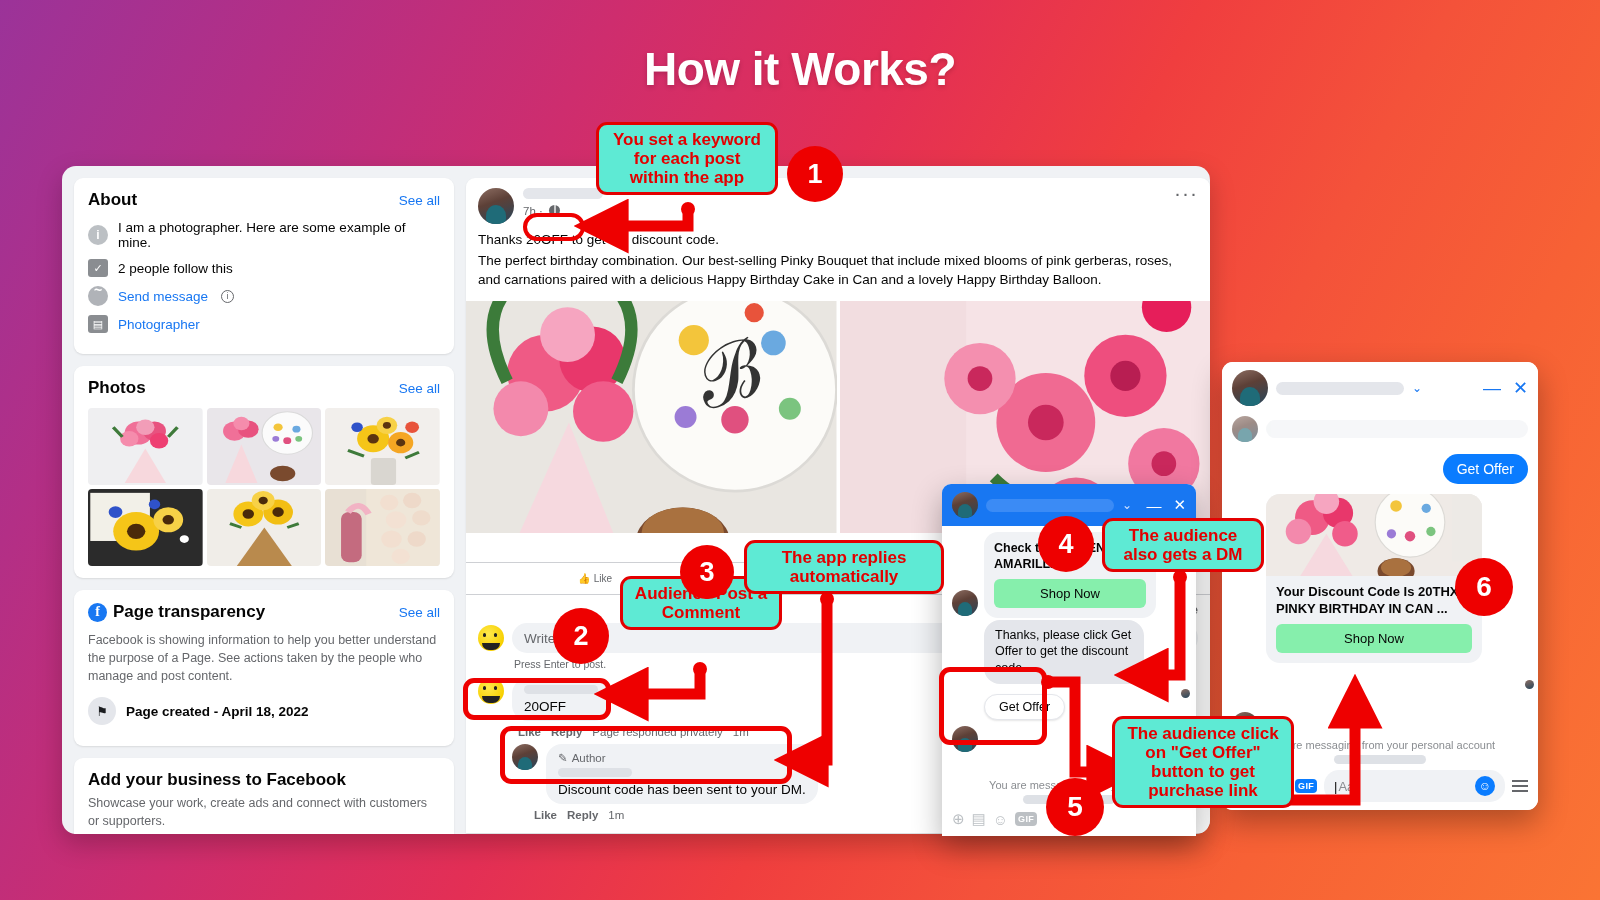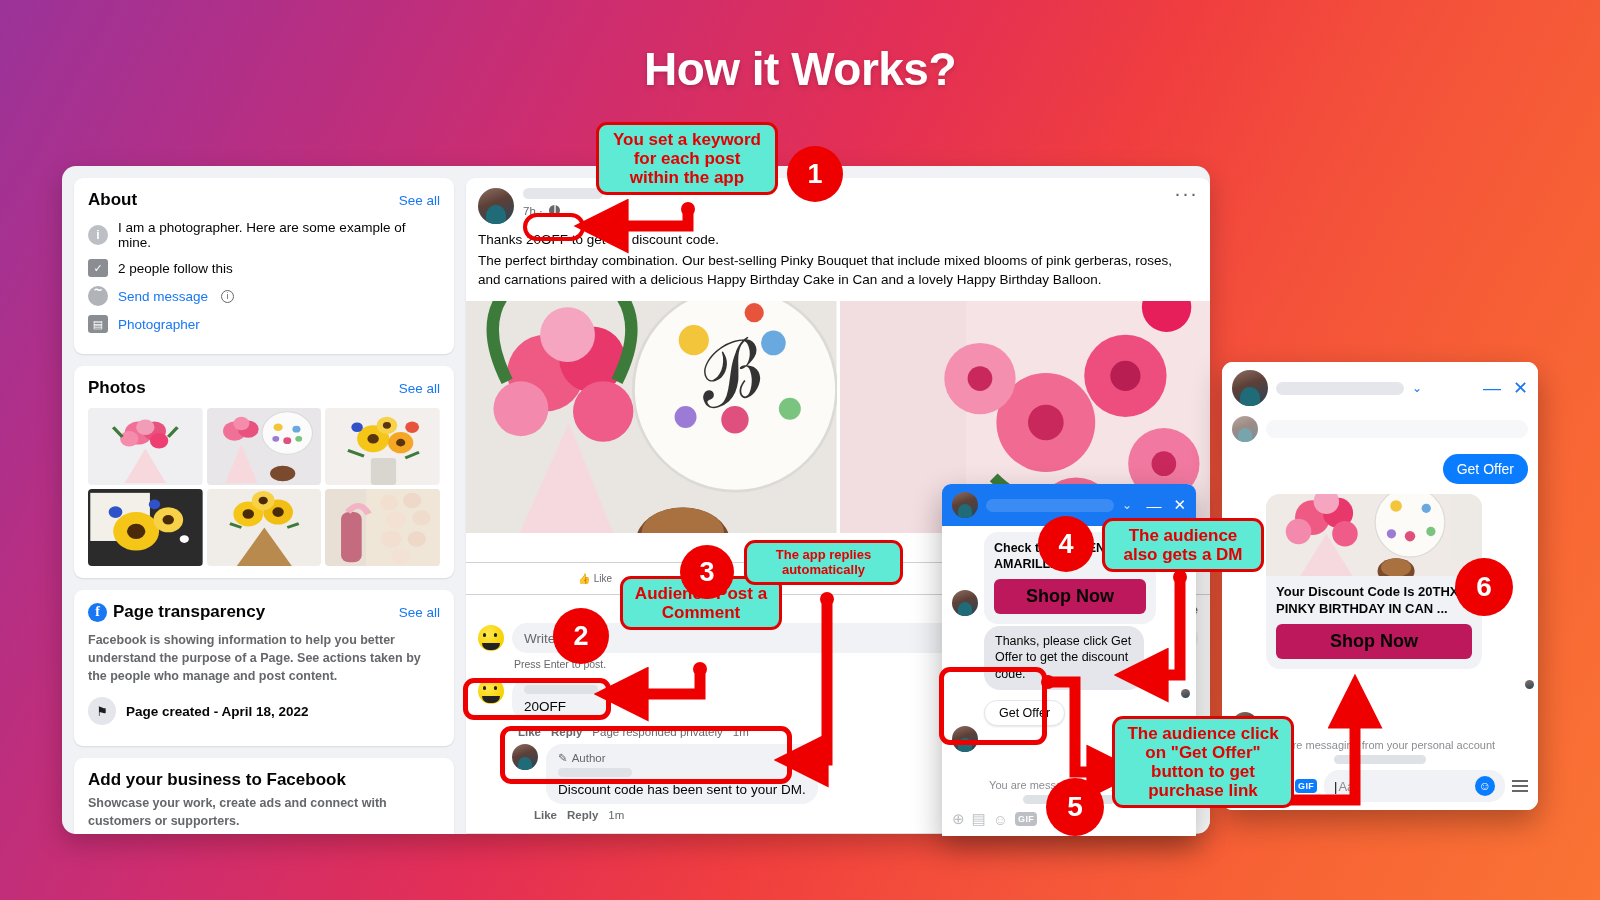--- a/index.html
+++ b/index.html
@@ -85,21 +85,21 @@
   
   .photo-grid { display: grid; grid-template-columns: repeat(3, 1fr); gap: 4px; }
   .photo { height: 77px; border-radius: 4px; overflow: hidden; position: relative; }
 
   .fb-logo {
     width: 19px; height: 19px; border-radius: 50%;
     background: #1877F2; color: #fff; font-weight: bold;
     font-size: 14px; display: flex; align-items: center; justify-content: center;
     font-family: "Liberation Serif", serif; margin-right: 6px;
   }
-  .body-txt { font-size: 12.5px; color: #65676B; line-height: 1.42; font-weight: bold; }
+  .body-txt { font-size: 12.5px; color: #65676B; line-height: 1.42; }
   .flag-icon {
     width: 28px; height: 28px; border-radius: 50%; background: #E4E6EB;
     flex: none; display: flex; align-items: center; justify-content: center;
     font-size: 13px; color: #1c1e21;
   }
 
   
   .post {
     background: #fff; border-radius: 9px 9px 0 0;
     box-shadow: 0 1px 2px rgba(0,0,0,.10);
@@ -200,22 +200,22 @@
   .head-blur { height: 13px; border-radius: 7px; flex: 1; max-width: 128px; }
   .head-blur.on-blue { background: #3b8bf5; }
   .head-blur.on-white { background: #E4E6EB; }
   .chev { font-size: 12px; }
   .mw-ctrls { margin-left: auto; display: flex; gap: 12px; align-items: center; }
   .mw-body { padding: 6px 10px; position: relative; }
 
   .card-msg { background: #F0F2F5; border-radius: 14px; overflow: hidden; width: 172px; }
   .card-text { font-size: 12.5px; font-weight: bold; color: #050505; padding: 8px 10px 6px; line-height:1.3; }
   .card-btn {
-    background: #be185d; margin: 0 10px 10px; border-radius: 6px; text-align: center;
-    padding: 7px 0; font-size: 18px; font-weight: bold; color: #050505; cursor: pointer;
+    background: #86efac; margin: 0 10px 10px; border-radius: 6px; text-align: center;
+    padding: 7px 0; font-size: 13px; font-weight: normal; color: #050505; cursor: pointer;
   }
   .sysline { font-size: 11px; color: #8A8D91; text-align: center; padding: 8px 12px; line-height: 1.35; }
   .grey-bubble {
     background: #E4E6EB; border-radius: 16px; padding: 7px 11px;
     font-size: 12.5px; color: #050505; max-width: 160px; line-height: 1.35;
   }
   .quick-reply {
     display: inline-block; border: 1px solid #E4E6EB; border-radius: 16px;
     padding: 5px 14px; font-size: 12.5px; color: #050505; background: #fff;
     box-shadow: 0 1px 2px rgba(0,0,0,.10); cursor: pointer;
@@ -705,21 +705,21 @@
   <circle cx="1286" cy="800" r="7" fill="#EE0000"></circle>
 </svg>
 
 <div class="hl-oval" style="left:523px;top:213px;width:62px;height:28px;border-radius:16px"></div>
 <div class="hl-box" style="left:463px;top:678px;width:148px;height:42px"></div>
 <div class="hl-box" style="left:500px;top:726px;width:292px;height:58px"></div>
 <div class="hl-box" style="left:939px;top:667px;width:108px;height:78px"></div>
 
 <div class="callout" style="left:596px;top:122px;width:182px;font-size:17px;">You set a keyword for each post within the app</div>
 <div class="callout" style="left:620px;top:576px;width:162px;font-size:17px;">Audience Post a Comment</div>
-<div class="callout" style="left:744px;top:540px;width:159px;font-size:13px;text-align:center;">The app replies automatically</div>
+<div class="callout" style="left:744px;top:540px;width:200px;font-size:17px;text-align:center;">The app replies automatically</div>
 <div class="callout" style="left:1102px;top:518px;width:162px;font-size:17px;">The audience also gets a DM</div>
 <div class="callout" style="left:1112px;top:716px;width:182px;font-size:17px;">The audience click on "Get Offer" button to get purchase link</div>
 
 <div class="badge" style="left:787px;top:146px;width:56px;height:56px;font-size:27px">1</div>
 <div class="badge" style="left:553px;top:608px;width:56px;height:56px;font-size:27px">2</div>
 <div class="badge" style="left:680px;top:545px;width:54px;height:54px;font-size:27px">3</div>
 <div class="badge" style="left:1038px;top:516px;width:56px;height:56px;font-size:27px">4</div>
 <div class="badge" style="left:1046px;top:778px;width:58px;height:58px;font-size:28px">5</div>
 <div class="badge" style="left:1455px;top:558px;width:58px;height:58px;font-size:28px">6</div>
 

